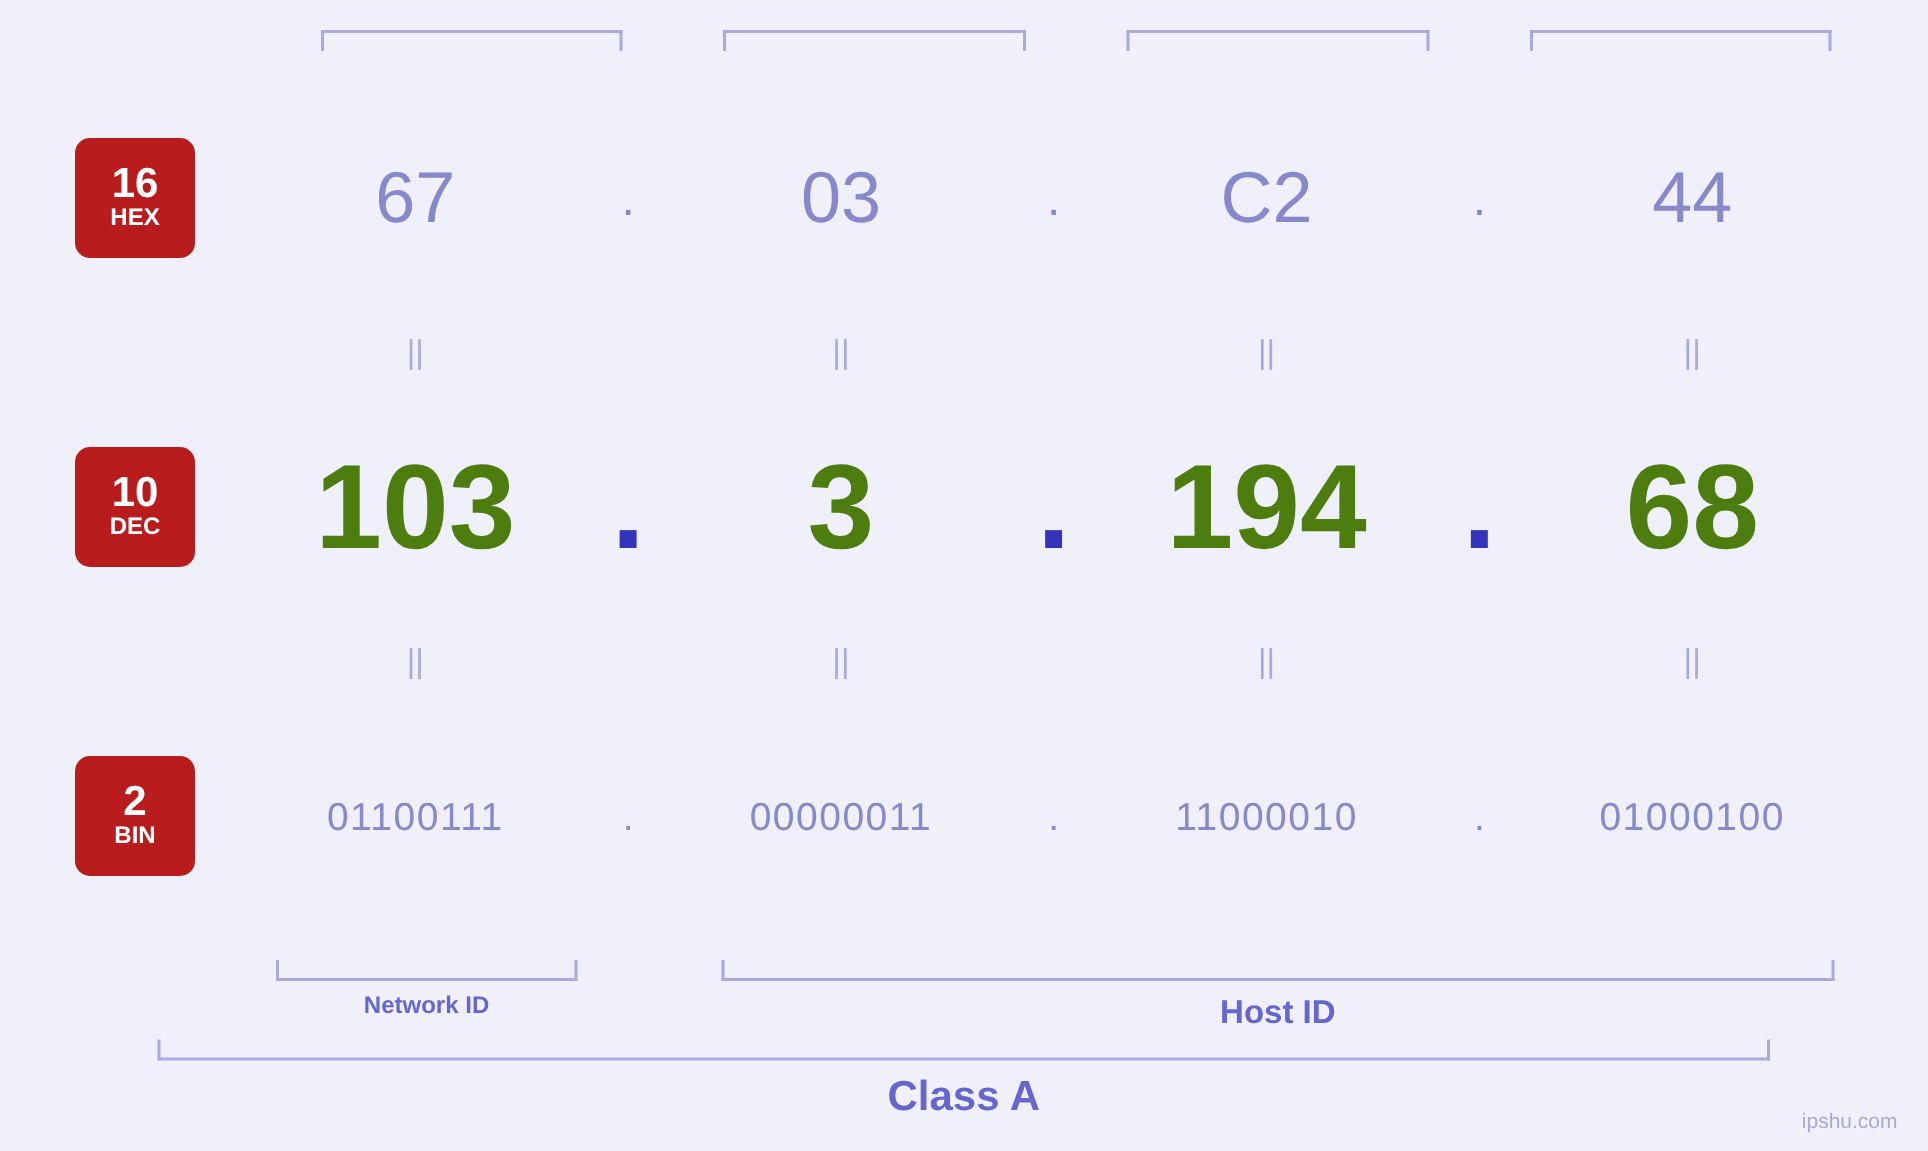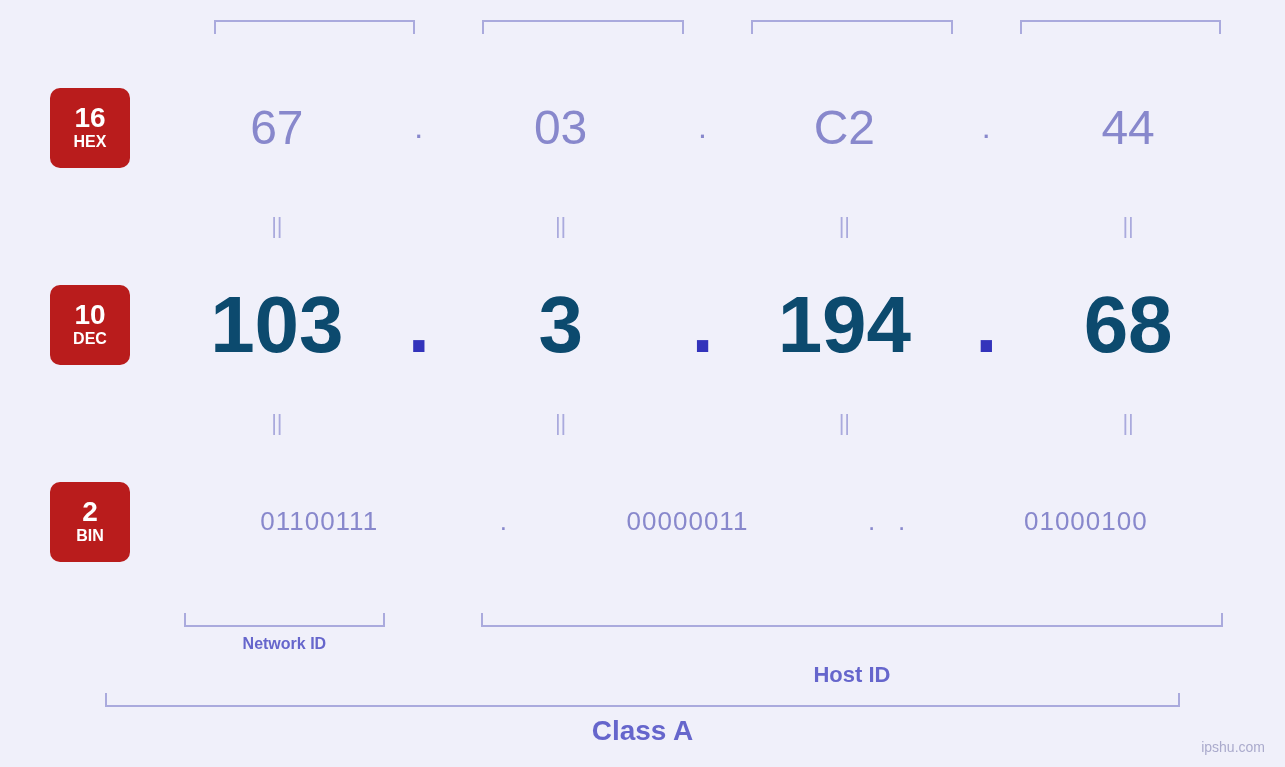--- a/index.html
+++ b/index.html
@@ -128,21 +128,21 @@
     .hex-value {
       font-size: 48px;
       color: #8888cc;
       font-weight: 400;
       text-align: right;
     }
 
     
     .dec-value {
       font-size: 80px;
-      color: #0c4a6e;
+      color: #4d7c0f;
       font-weight: 700;
       text-align: center;
     }
 
     
     .bin-value {
       font-size: 26px;
       color: #8888cc;
       font-weight: 400;
       text-align: center;
@@ -312,37 +312,40 @@
     </div>
     <div class="bytes-area">
       <div class="byte-cell">
         <span class="bin-value">01100111</span>
       </div>
       <div class="dot-cell dot-bin">.</div>
       <div class="byte-cell">
         <span class="bin-value">00000011</span>
       </div>
       <div class="dot-cell dot-bin">.</div>
+      <div class="byte-cell">
+        <span class="bin-value">11000010</span>
+      </div>
       <div class="dot-cell dot-bin">.</div>
       <div class="byte-cell">
         <span class="bin-value">01000100</span>
       </div>
     </div>
   </div>
 
   <div style="display:flex; width:100%; padding-left:120px; margin-top:8px;">
 
     <div style="flex:1; display:flex; flex-direction:column; align-items:center;">
       <div style="width:75%; height:14px; border-bottom:2px solid #aaaadd; border-left:2px solid #aaaadd; border-right:2px solid #aaaadd;"></div>
       <span style="color:#6666cc; font-size:16px; font-weight:600; margin-top:8px;">Network ID</span>
     </div>
 
     <div style="width:30px;"></div>
 
-    <div style="flex:3; display:flex; flex-direction:column; align-items:center;gap:27px;">
+    <div style="flex:3; display:flex; flex-direction:column; align-items:center;">
       <div style="width:92%; height:14px; border-bottom:2px solid #aaaadd; border-left:2px solid #aaaadd; border-right:2px solid #aaaadd;"></div>
       <span style="color:#6666cc; font-size:22px; font-weight:600; margin-top:8px;">Host ID</span>
     </div>
   </div>
 
   <div class="class-row">
     <div class="class-bracket-line"></div>
     <span class="class-label">Class A</span>
   </div>
 

